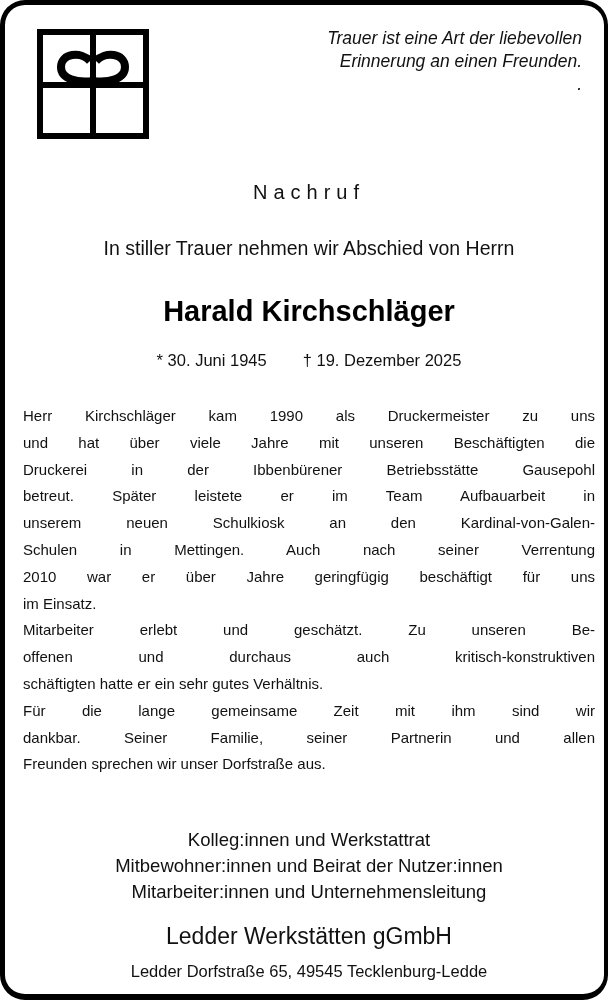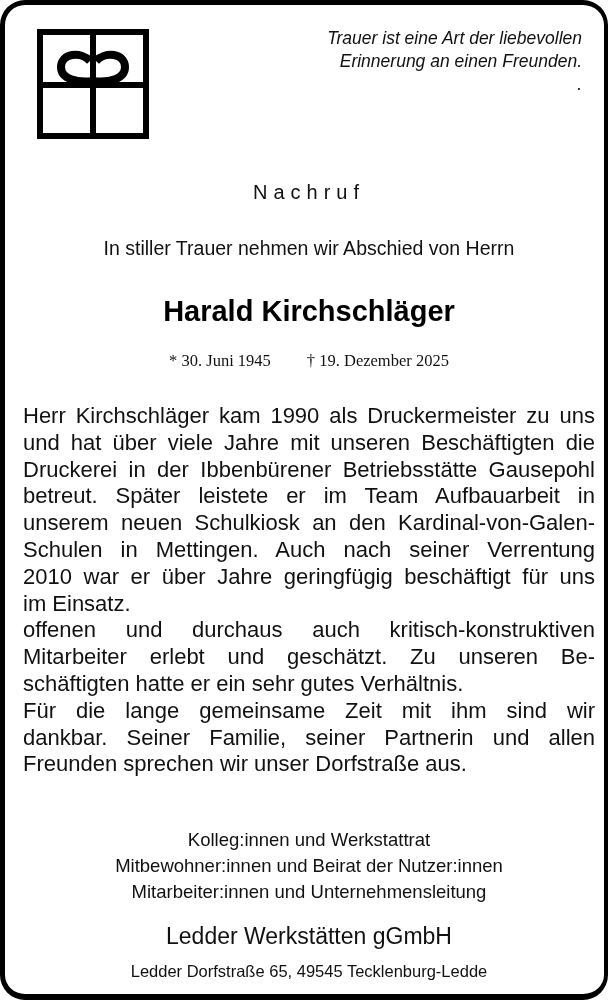--- a/index.html
+++ b/index.html
@@ -17,25 +17,25 @@
       position: absolute; right: 22px; top: 22px; width: 360px;
       text-align: right; font-family: "Liberation Sans", sans-serif;
       font-style: italic; font-size: 17.5px; line-height: 23px; color: #111;
     }
     .center { position: absolute; left: 0; width: 608px; text-align: center;
       font-family: "Liberation Sans", sans-serif; color: #111; }
     .title { top: 176px; font-size: 20px; letter-spacing: 6px; }
     .intro { top: 232px; font-size: 19.5px; }
     .name { top: 290px; font-size: 29px; font-weight: bold; color: #000; }
     .dates { top: 346px; font-size: 16.5px; }
-    .dates span { display: inline-block; font-family: Liberation Serif, serif; }
+    .dates span { display: inline-block; }
     .dates .gap { width: 36px; }
     .body {
       position: absolute; left: 18px; width: 572px; top: 398px;
-      font-family: "Liberation Sans", sans-serif; font-size: 22px;
+      font-family: "Liberation Sans", sans-serif; font-size: 15px;
       line-height: 26.8px; color: #111; text-align: justify;
     }
     .body .line { display: block; text-align: justify; text-align-last: justify; white-space: nowrap; }
     .body .line.last { text-align-last: left; }
     .signers { top: 822px; font-size: 18.5px; line-height: 26px; }
     .company { top: 918px; font-size: 23px; }
     .address { top: 957px; font-size: 16.5px; }
   </style>
 </head>
 <body>
@@ -65,22 +65,22 @@
 
   <div class="body">
     <span class="line">Herr Kirchschläger kam 1990 als Druckermeister zu uns</span>
     <span class="line">und hat über viele Jahre mit unseren Beschäftigten die</span>
     <span class="line">Druckerei in der Ibbenbürener Betriebsstätte Gausepohl</span>
     <span class="line">betreut. Später leistete er im Team Aufbauarbeit in</span>
     <span class="line">unserem neuen Schulkiosk an den Kardinal-von-Galen-</span>
     <span class="line">Schulen in Mettingen. Auch nach seiner Verrentung</span>
     <span class="line">2010 war er über Jahre geringfügig beschäftigt für uns</span>
     <span class="line last">im Einsatz.</span>
+    <span class="line">Mitarbeiter erlebt und geschätzt. Zu unseren Be-</span>
     <span class="line">offenen und durchaus auch kritisch-konstruktiven</span>
-    <span class="line">Mitarbeiter erlebt und geschätzt. Zu unseren Be-</span>
     <span class="line last">schäftigten hatte er ein sehr gutes Verhältnis.</span>
     <span class="line">Für die lange gemeinsame Zeit mit ihm sind wir</span>
     <span class="line">dankbar. Seiner Familie, seiner Partnerin und allen</span>
     <span class="line last">Freunden sprechen wir unser Dorfstraße aus.</span>
   </div>
 
   <div class="center signers">
     <div>Kolleg:innen und Werkstattrat</div>
     <div>Mitbewohner:innen und Beirat der Nutzer:innen</div>
     <div>Mitarbeiter:innen und Unternehmensleitung</div>

